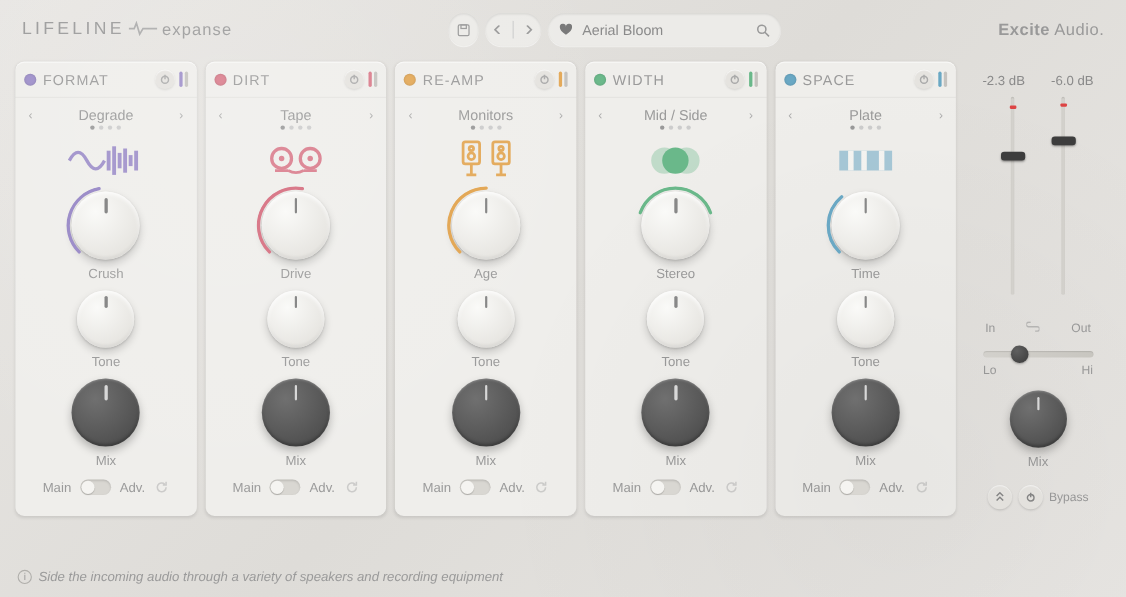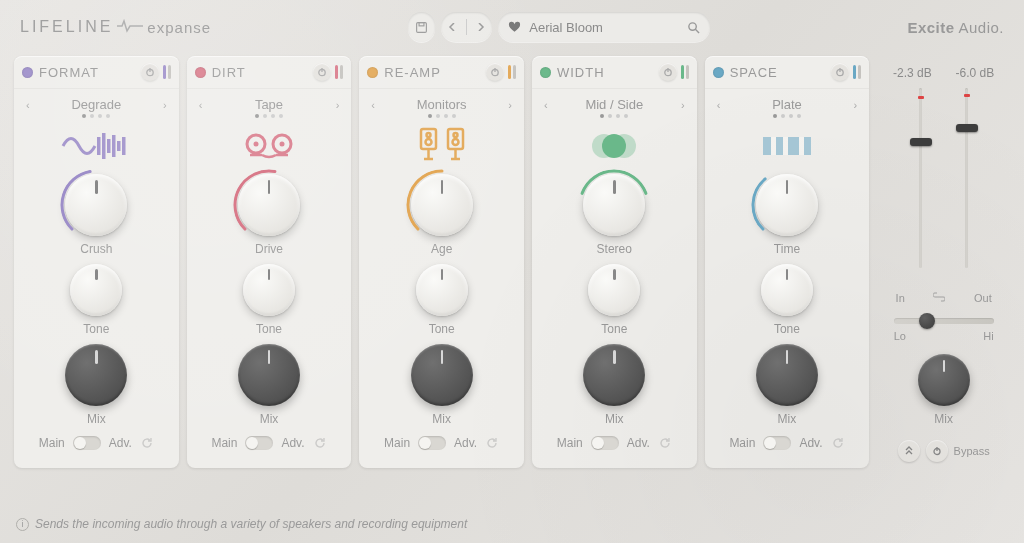--- a/index.html
+++ b/index.html
@@ -623,14 +623,14 @@
             <line x1="5" y1="1" x2="5" y2="5" stroke="#888" stroke-width="1.3"></line>
           </svg>
     </span>
     <span>Bypass</span>
   </div>
     </div>
   </div>
 
 <div class="tooltip">
   <span class="info-ico">i</span>
-  <span>Sends the incoming audio through a variety of speakers and recording equipment</span>
+  <span>Side the incoming audio through a variety of speakers and recording equipment</span>
 </div>
 
 </body></html>

